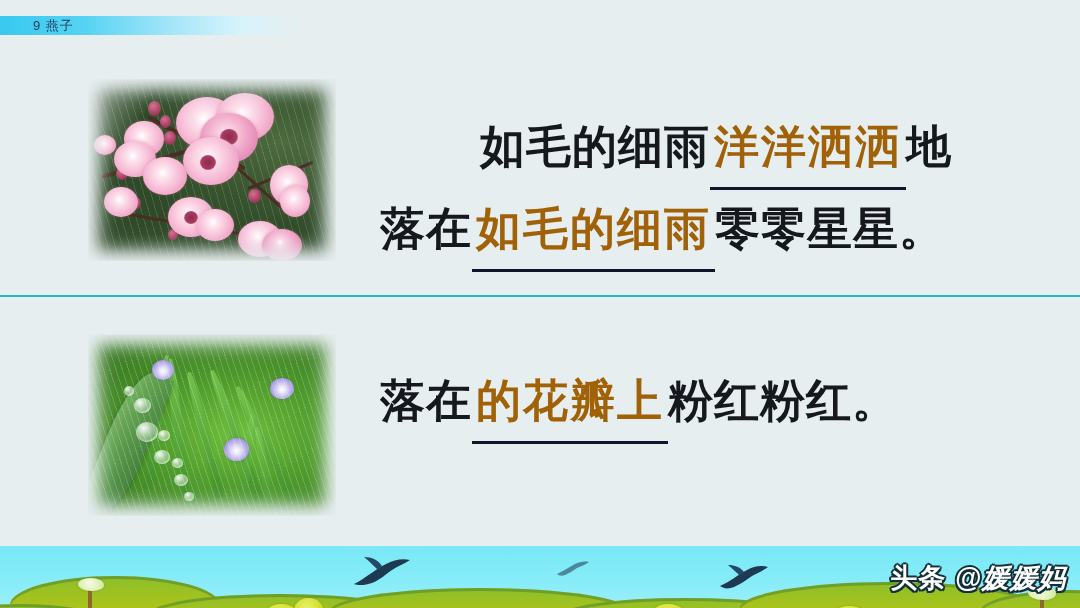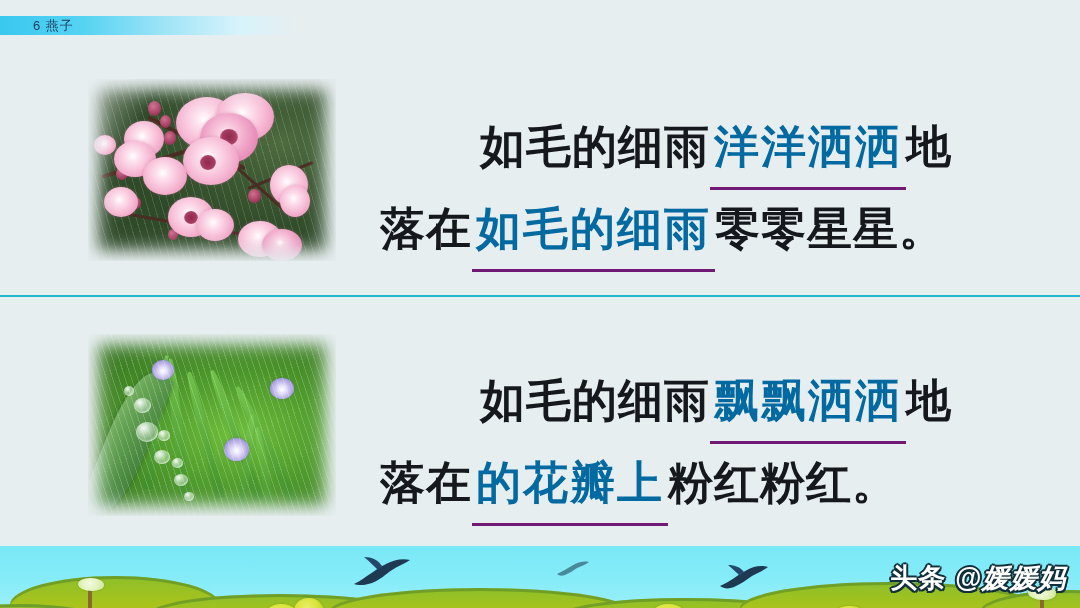--- a/index.html
+++ b/index.html
@@ -124,22 +124,22 @@
     white-space:nowrap;
     font-family:"Liberation Serif","DejaVu Serif",serif;
     font-size:45px;line-height:78px;color:#15181c;
     font-weight:600;
     letter-spacing:1px;
   }
   .line.l1{padding-left:100px;}
   .line.l2{padding-left:0px;}
   .blank{
     display:inline-block;
-    border-bottom:3px solid #701a75;
-    color:#0369a1;
+    border-bottom:3px solid #0f172a;
+    color:#a16207;
     padding:0 4px 1px 4px;
     font-weight:600;
     letter-spacing:2px;
   }
 
   
   .bottom-strip{
     position:absolute;left:0;bottom:0;width:1080px;height:62px;
     background:linear-gradient(to bottom,#7ae8f7 0%,#86ecf8 55%,#9af0f9 100%);
     overflow:hidden;
@@ -174,21 +174,21 @@
     letter-spacing:1px;
   }
   .wm-italic{font-style:italic;}
 </style>
 </head>
 <body>
 
 <div id="slide">
 
   <div class="header-bar"></div>
-  <div class="header-label">6  燕子</div>
+  <div class="header-label">9  燕子</div>
 
   <div class="divider"></div>
 
   <div class="photo" id="photo1">
     <div class="inner">
       <div class="ph1-bg"></div>
       <div class="ph1-streaks"></div>
 
       <div class="branch" style="left:14px;top:96px;width:150px;height:4px;transform:rotate(-17deg);"></div>
       <div class="branch" style="left:30px;top:132px;width:130px;height:3px;transform:rotate(10deg);"></div>
@@ -257,21 +257,20 @@
       <div class="feather"></div>
     </div>
   </div>
 
   <div class="block" id="block1">
     <div class="line l1"><span>如毛的细雨</span><span class="blank">洋洋洒洒</span><span>地</span></div>
     <div class="line l2"><span>落在</span><span class="blank">如毛的细雨</span><span>零零星星。</span></div>
   </div>
 
   <div class="block" id="block2">
-    <div class="line l1"><span>如毛的细雨</span><span class="blank">飘飘洒洒</span><span>地</span></div>
     <div class="line l2"><span>落在</span><span class="blank">的花瓣上</span><span>粉红粉红。</span></div>
   </div>
 
   <div class="bottom-strip">
     <div class="hill" style="left:10px;width:210px;height:58px;"></div>
     <div class="hill" style="left:150px;width:260px;height:40px;"></div>
     <div class="hill" style="left:330px;width:300px;height:46px;"></div>
     <div class="hill" style="left:560px;width:250px;height:36px;"></div>
     <div class="hill" style="left:740px;width:300px;height:52px;"></div>
     <div class="hill" style="left:980px;width:180px;height:44px;"></div>

